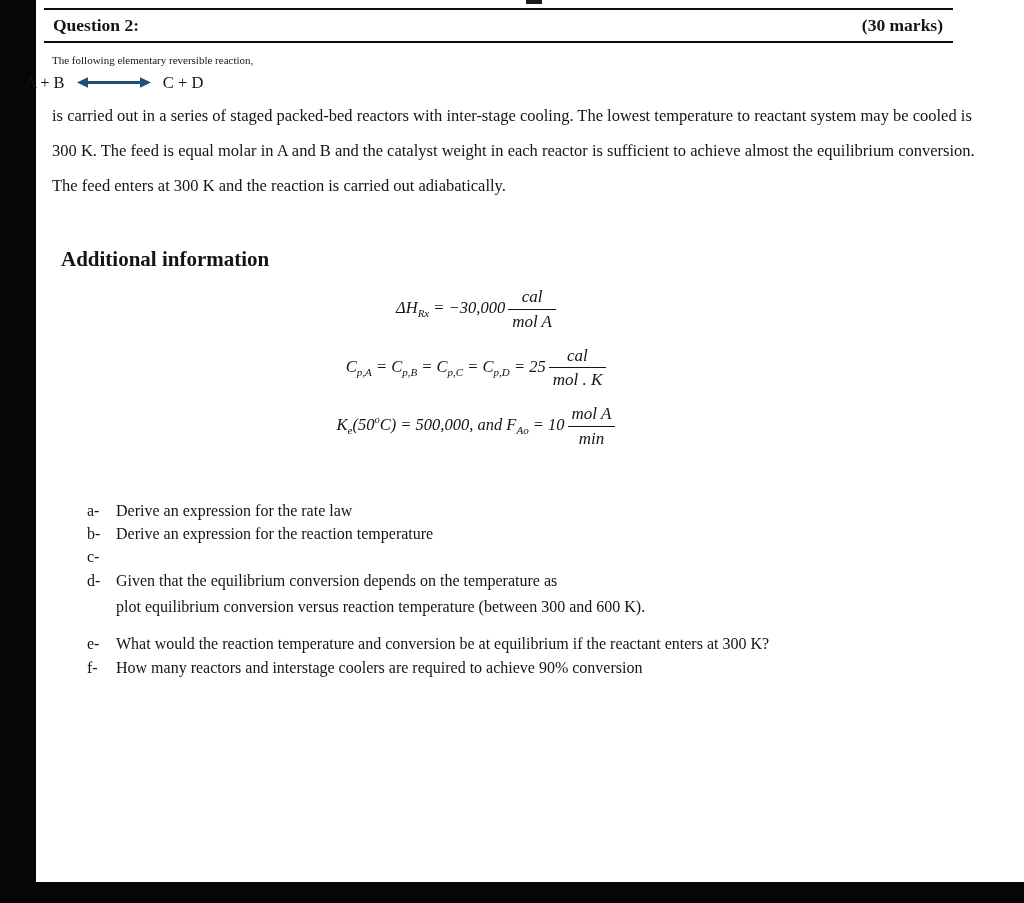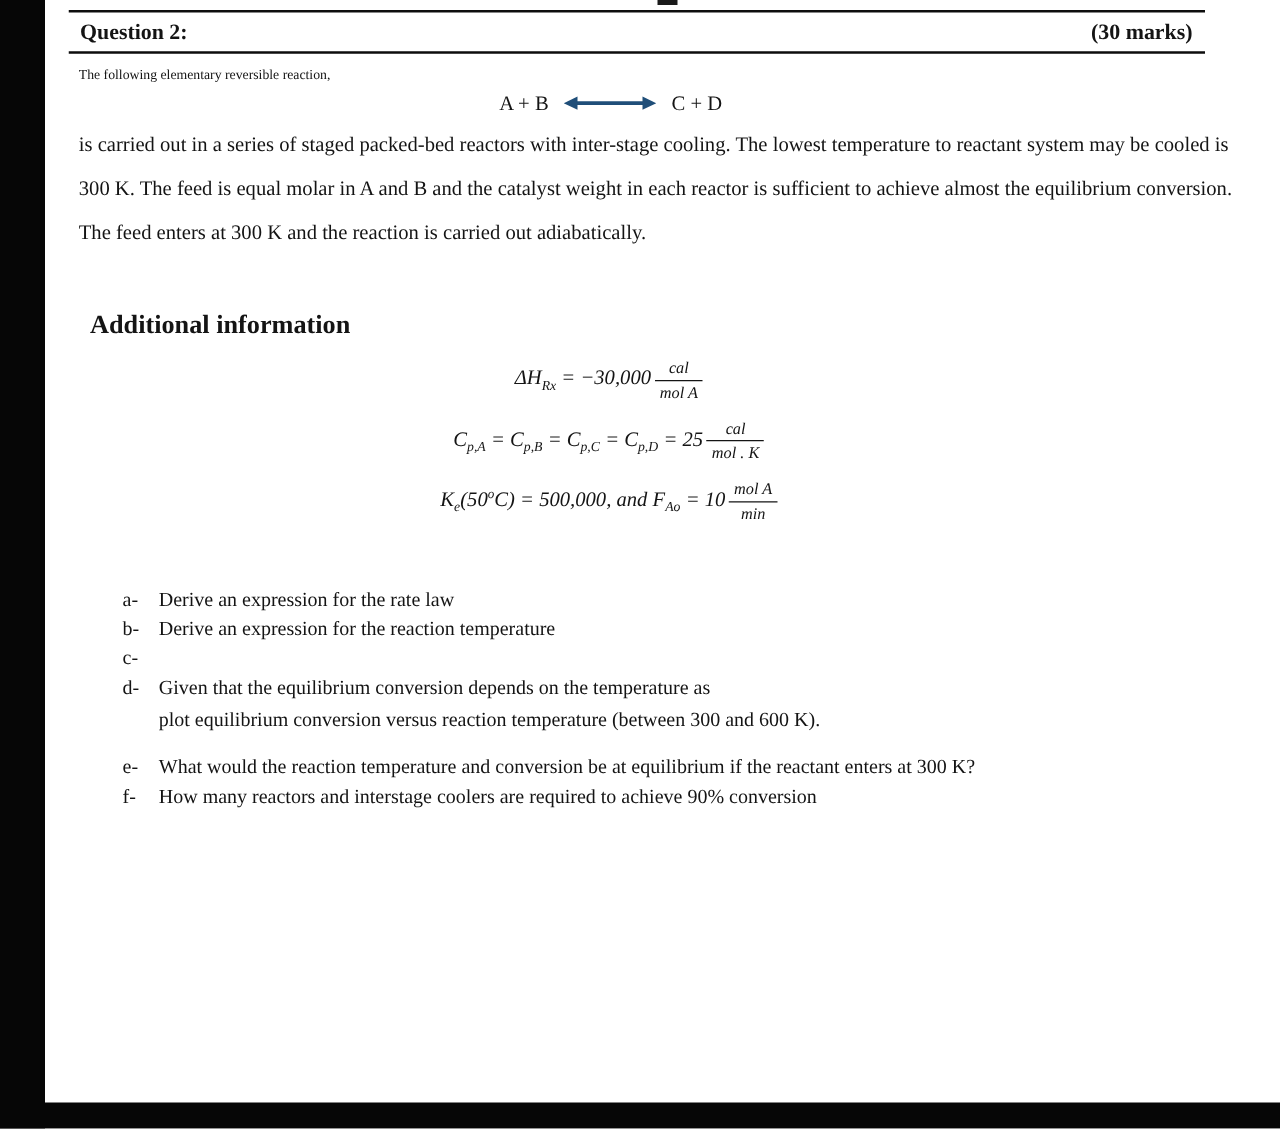--- a/index.html
+++ b/index.html
@@ -21,42 +21,41 @@
     position: absolute; left:0; bottom:0;
     width: 1024px; height: 21px;
     background: #060606;
   }
   .top-artifact {
     position: absolute; left: 526px; top: 0;
     width: 16px; height: 4px;
     background: #1a1a1a;
   }
   .content {
-    position: absolute; left: 36px; top: 0;
+    position: absolute; left: 25px; top: 0;
     width: 944px;
   }
   .qheader {
     margin: 8px 16px 0 19px;
     border-top: 2px solid #0d0d0d;
     border-bottom: 2px solid #0d0d0d;
     padding: 5px 10px 5px 9px;
     display: flex;
     justify-content: space-between;
     align-items: center;
     font-weight: bold;
     font-size: 17.5px;
   }
   .intro {
     margin: 11px 0 0 27px;
     font-size: 11px;
   }
   .reaction-line {
     width: 905px;
     margin-top: 7px;
-    text-align: center;
     font-size: 16.5px;
   }
   .reaction-line svg { vertical-align: -2px; margin: 0 8px; }
   .para {
     margin: 6px 0 0 27px;
     width: 934px;
     font-size: 16.5px;
     line-height: 34.8px;
     text-align: left;
   }
@@ -72,21 +71,21 @@
     font-size: 16.5px;
     font-style: italic;
   }
   .eq-line { margin: 0 0 13px 0; white-space: nowrap; }
   .frac {
     display: inline-block;
     vertical-align: middle;
     text-align: center;
     line-height: 1.25;
     margin: 0 3px;
-    font-size: 13px;
+    font-size: 17px;
   }
   .frac .num { display: block; border-bottom: 1.4px solid #141414; padding: 0 4px 1px 4px; }
   .frac .den { display: block; padding: 1px 4px 0 4px; }
   sub { font-size: 11px; }
   sup { font-size: 10.5px; }
   .tasks {
     margin: 50px 0 0 62px;
     font-size: 16px;
   }
   .task-row {

